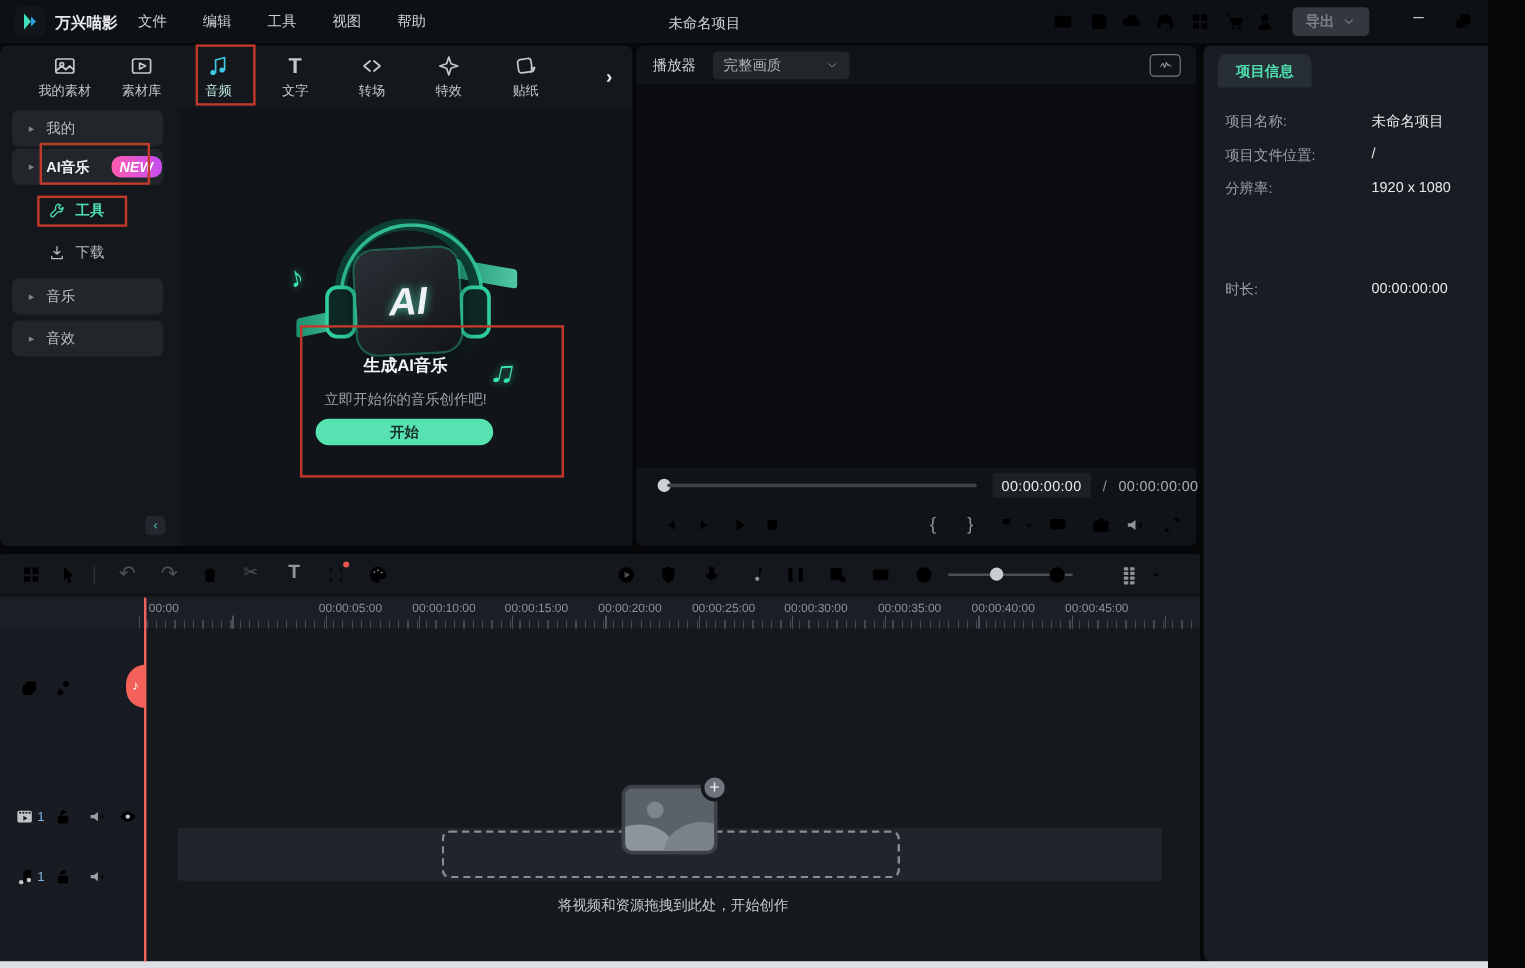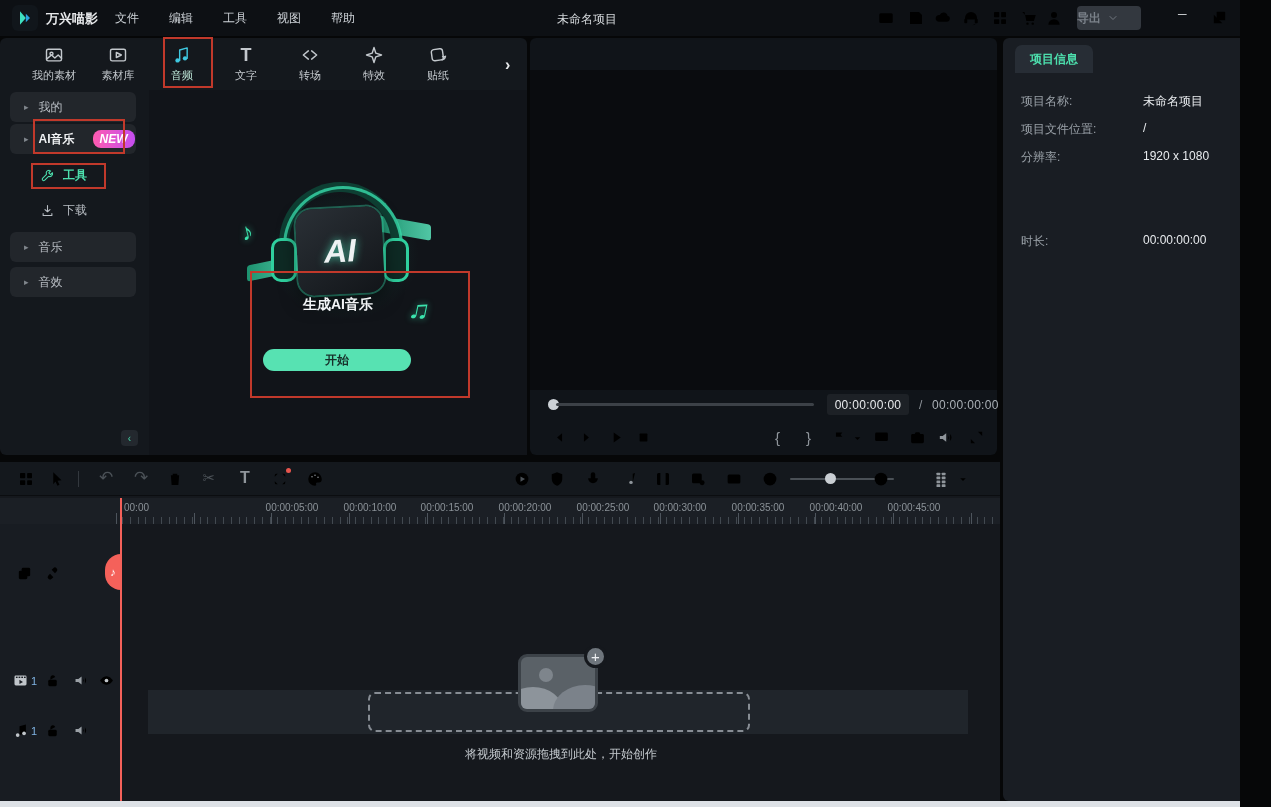--- a/index.html
+++ b/index.html
@@ -14,21 +14,21 @@
   
   .topbar { position:absolute; left:0; top:0; width:1271px; height:36px; background:#0d1014; display:flex; align-items:center; }
   .logo { position:absolute; left:12px; top:5px; width:26px; height:26px; border-radius:6px; background:#11161b; display:flex; align-items:center; justify-content:center; }
   .app-name { position:absolute; left:46px; top:10px; font-weight:bold; color:#e8eaec; font-size:13px; }
   .menus { position:absolute; left:100px; top:0; height:36px; display:flex; align-items:center; }
   .menu-item { padding:0 15px; color:#ccd1d6; cursor:default; }
   .proj-title { position:absolute; left:587px; top:11px; transform:translateX(-50%); color:#d4d8db; }
   .tb-ic { position:absolute; top:9px; width:18px; height:18px; color:#b9bec4; }
   .tb-ic.dim { color:#5c636a; }
   .tb-ic.cart { color:#e84fd0; }
-  .export-btn { position:absolute; left:1077px; top:6px; width:64px; height:24px; background:#33383f; border-radius:4px; display:flex; align-items:center; justify-content:flex-start; gap:6px; color:#7b828a; font-weight:bold; }
+  .export-btn { position:absolute; left:1077px; top:6px; width:64px; height:24px; background:#33383f; border-radius:4px; display:flex; align-items:center; justify-content:center; gap:6px; color:#7b828a; font-weight:bold; }
   .export-btn svg { width:12px; height:12px; }
   .win-ic { position:absolute; top:9px; width:17px; height:17px; color:#dfe2e5; }
 
   
   .left-panel  { position:absolute; left:0;    top:38px; width:527px; height:417px; background:#14181d; border-radius:6px; }
   .player-panel{ position:absolute; left:530px; top:38px; width:467px; height:417px; background:#101419; border-radius:6px; }
   .right-panel { position:absolute; left:1003px; top:38px; width:268px; height:763px; background:#191d23; border-radius:6px; }
   .timeline    { position:absolute; left:0;    top:462px; width:1000px; height:339px; background:#15181d; border-radius:6px; }
   .bottom-strip{ position:absolute; left:0; top:801px; width:1271px; height:6px; background:#dde1e6; }
 
@@ -493,26 +493,41 @@
         <div class="earcup" style="left:22px"></div>
         <div class="earcup" style="left:134px"></div>
         <div class="cube">
             <span>AI</span>
           </div>
         <div class="note" style="left:-8px;top:28px;font-size:24px;transform:rotate(-14deg)">♪</div>
         <div class="note" style="left:160px;top:104px;font-size:28px;transform:rotate(12deg)">♫</div>
       </div>
     </div>
     <div class="promo-title">生成AI音乐</div>
+    <div class="promo-sub">立即开始你的音乐创作吧!</div>
     <div class="start-btn">开始</div>
 
     <div class="collapse-btn">‹</div>
   </div>
 
   <div class="player-panel">
+    <div class="pl-header">
+      <span class="pl-label">播放器</span>
+      <div class="quality-pill">
+        <span>完整画质</span>
+        <svg class="ic">
+            <use href="#i-caret"></use>
+          </svg>
+      </div>
+      <div class="scope-btn">
+        <svg class="ic">
+            <use href="#i-scope"></use>
+          </svg>
+      </div>
+    </div>
     <div class="viewport"></div>
 
     <div class="seek-dot"></div>
     <div class="seek-line"></div>
     <div class="time-box">00:00:00:00</div>
     <div class="time-sep">/</div>
     <div class="time-total">00:00:00:00</div>
 
     <svg class="tr-ic" style="left:20px">
         <use href="#i-prevf"></use>

